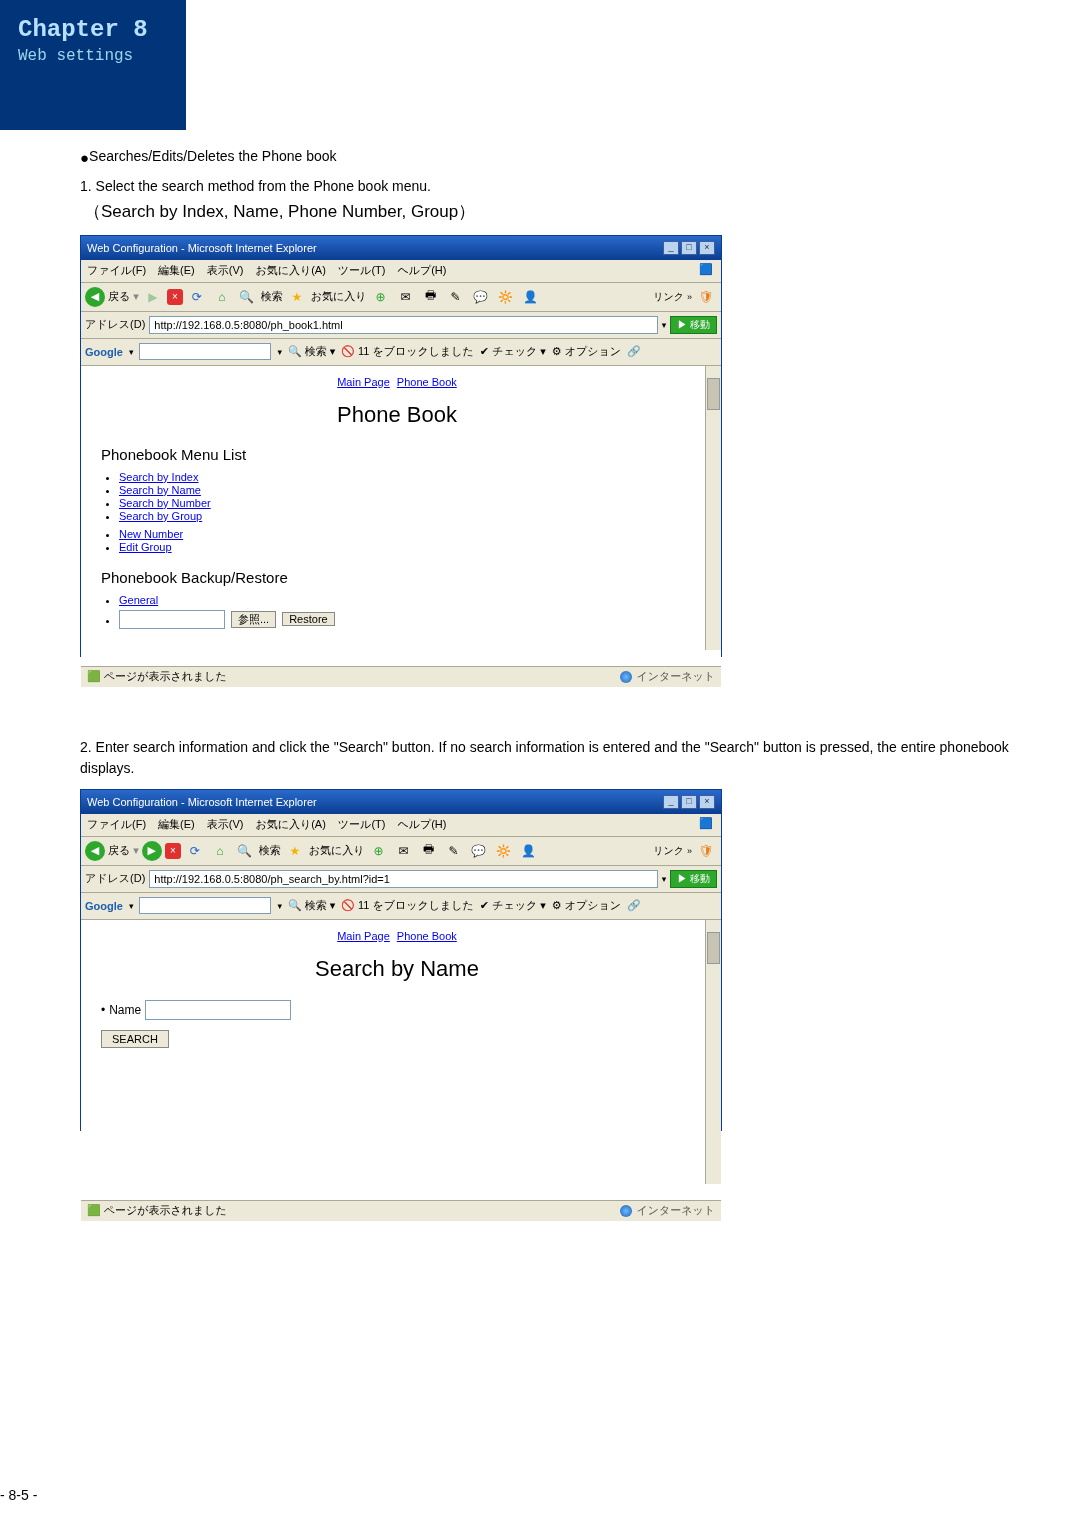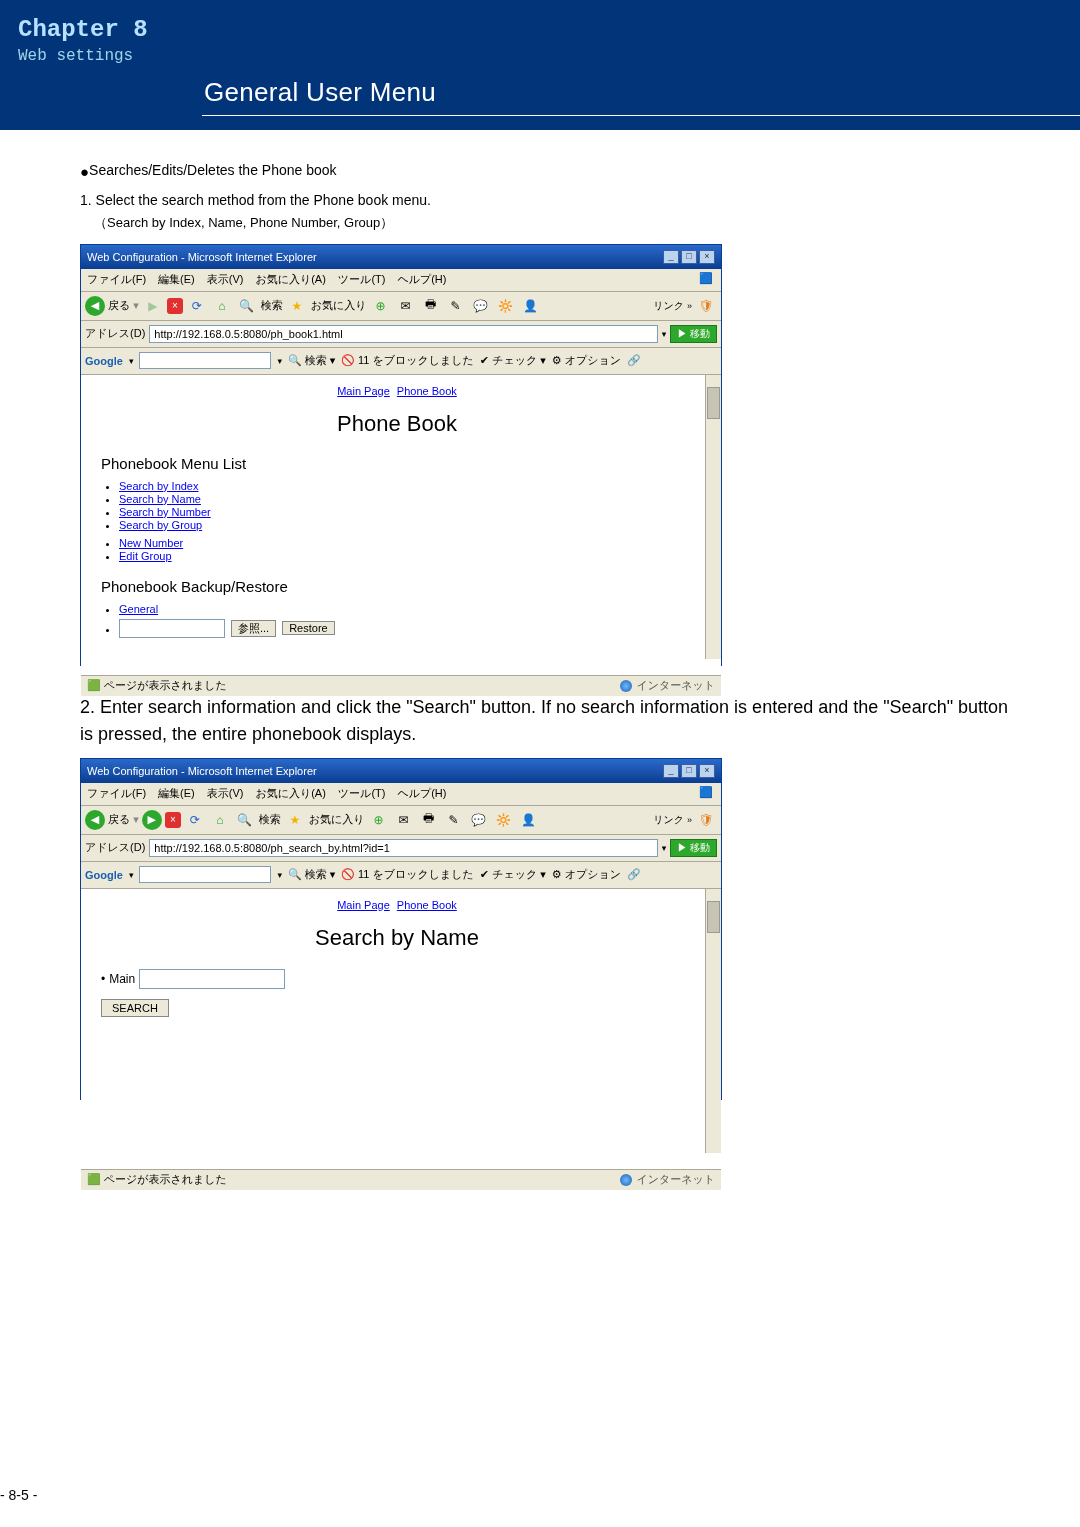--- a/index.html
+++ b/index.html
@@ -3,25 +3,25 @@
 <meta charset="utf-8">
 <style>
   html,body{margin:0;padding:0;font-family:Arial,Helvetica,sans-serif;background:#fff;color:#000;}
   .page{width:1080px;min-height:1527px;position:relative;}
   .header{background:#02347a;color:#cdeef5;height:130px;width:186px;position:absolute;left:0;top:0;padding:16px 12px 0 18px;box-sizing:border-box;}
   .chapter-title{font-family:"Courier New",monospace;font-weight:bold;font-size:24px;color:#b8e1ff;}
   .chapter-sub{font-family:"Courier New",monospace;font-size:16px;color:#9fd5e8;margin-top:4px;}
   .header-bar{position:absolute;left:186px;top:0;right:0;height:130px;background:#02347a;}
   .header-bar .title{color:#fff;font-size:26px;font-weight:400;position:absolute;left:18px;bottom:22px;letter-spacing:0.3px;}
   .header-bar::after{content:"";position:absolute;left:16px;right:0;bottom:14px;height:1px;background:#fff;}
-  .content{position:absolute;top:162px;left:80px;right:60px;}
+  .content{position:absolute;top:148px;left:80px;right:60px;}
   .bullet-line{font-size:14px;margin-bottom:12px;}
   .bullet-line .blk{font-size:15px;vertical-align:middle;}
   .step{font-size:14px;margin-top:8px;}
-  .indent{margin-left:14px;font-size:13px;margin-top:6px;}
+  .indent{margin-left:4px;font-size:17px;margin-top:6px;}
   .ie-window{width:640px;border:1px solid #0a3d91;background:#0f172a;margin-top:12px;position:relative;font-size:11px;font-family:"MS PGothic","MS UI Gothic",Tahoma,sans-serif;}
   .ie-title{background:linear-gradient(#2a6acb,#0a3d91);color:#fff;padding:3px 6px;font-size:11px;display:flex;justify-content:space-between;align-items:center;height:18px;}
   .ie-title .winbtns{display:flex;gap:2px;}
   .ie-title .winbtns div{width:14px;height:12px;background:#bcd3f0;border:1px solid #3a5fa0;font-size:9px;text-align:center;line-height:10px;color:#234;}
   .ie-menu{background:#ece9d8;border-bottom:1px solid #aca899;padding:3px 6px;font-size:11px;display:flex;gap:12px;}
   .ie-menu .ielogo{margin-left:auto;width:16px;height:16px;}
   .ie-toolbar{background:#ece9d8;border-bottom:1px solid #aca899;padding:2px 4px;display:flex;align-items:center;gap:3px;font-size:11px;height:24px;}
   .tb-btn{width:20px;height:20px;border:1px solid transparent;display:inline-flex;align-items:center;justify-content:center;font-size:12px;}
   .tb-back{color:#fff;background:#2da82d;border-radius:10px;width:20px;height:20px;display:inline-flex;align-items:center;justify-content:center;}
   .tb-stop{background:#e03030;color:#fff;border-radius:3px;width:16px;height:16px;font-size:10px;display:inline-flex;align-items:center;justify-content:center;}
@@ -47,33 +47,30 @@
   .restore-row input[type=text]{width:100px;height:15px;border:1px solid #7f9db9;}
   .restore-row .brw{border:1px solid #888;background:#ece9d8;font-size:11px;padding:0 6px;}
   .ie-status{background:#ece9d8;border-top:1px solid #aca899;padding:2px 6px;font-size:11px;display:flex;justify-content:space-between;height:16px;}
   .ie-status .zone{color:#555;display:flex;align-items:center;gap:4px;justify-content:flex-end;}
   .ie-status .globe{width:12px;height:12px;border-radius:6px;background:radial-gradient(#6fb9ff,#1a5fb0);display:inline-block;}
   .scroll-col{position:absolute;right:0;top:0;bottom:16px;width:15px;background:#ece9d8;border-left:1px solid #aca899;}
   .scroll-col .sb{position:absolute;left:1px;right:1px;height:30px;top:12px;background:#c8c4b4;border:1px solid #999;}
   .name-field{display:flex;align-items:center;gap:4px;margin:14px 0 10px 0;font-size:12px;}
   .name-field input[type=text]{width:140px;height:16px;border:1px solid #7f9db9;}
   .search-btn{border:1px solid #888;background:#ece9d8;font-size:11px;padding:2px 10px;font-family:inherit;}
-  .big-step{font-size:18px;margin-top:28px;line-height:1.5;}
+  .big-step{font-size:14px;margin-top:80px;line-height:1.5;}
   .footer-pn{position:absolute;bottom:24px;width:100%;font-size:14px;}
 </style>
 </head>
 <body>
 <div class="page">
 
 <div class="header">
   <div class="chapter-title">Chapter 8</div>
   <div class="chapter-sub">Web settings</div>
-</div>
-<div class="header-bar">
-  <div class="title">General User Menu</div>
 </div>
 
 <div class="content">
 
   <div class="bullet-line"><span class="blk">●</span><span>Searches/Edits/Deletes the Phone book</span></div>
 
   <div class="step">1. Select the search method from the Phone book menu.</div>
   <div class="indent">（Search by Index, Name, Phone Number, Group）</div>
 
   <div class="ie-window" style="height:420px;">
@@ -238,21 +235,21 @@
     <div class="ie-body" style="position:relative;height:190px;padding-right:28px;">
       <div class="scroll-col">
             <div class="sb"></div>
           </div>
       <div class="nav-links">
         <a href="#">Main Page</a>
         <a href="#">Phone Book</a>
       </div>
       <h1>Search by Name</h1>
       <div class="name-field">
-        • <span>Main</span>
+        • <span>Name</span>
         <input type="text" style="">
       </div>
       <button class="search-btn">SEARCH</button>
     </div>
     <div class="ie-status">
       <span>🟩 <span>ページが表示されました</span></span>
       <span class="zone">
             <span class="globe"></span>
             <span>インターネット</span>
           </span>

